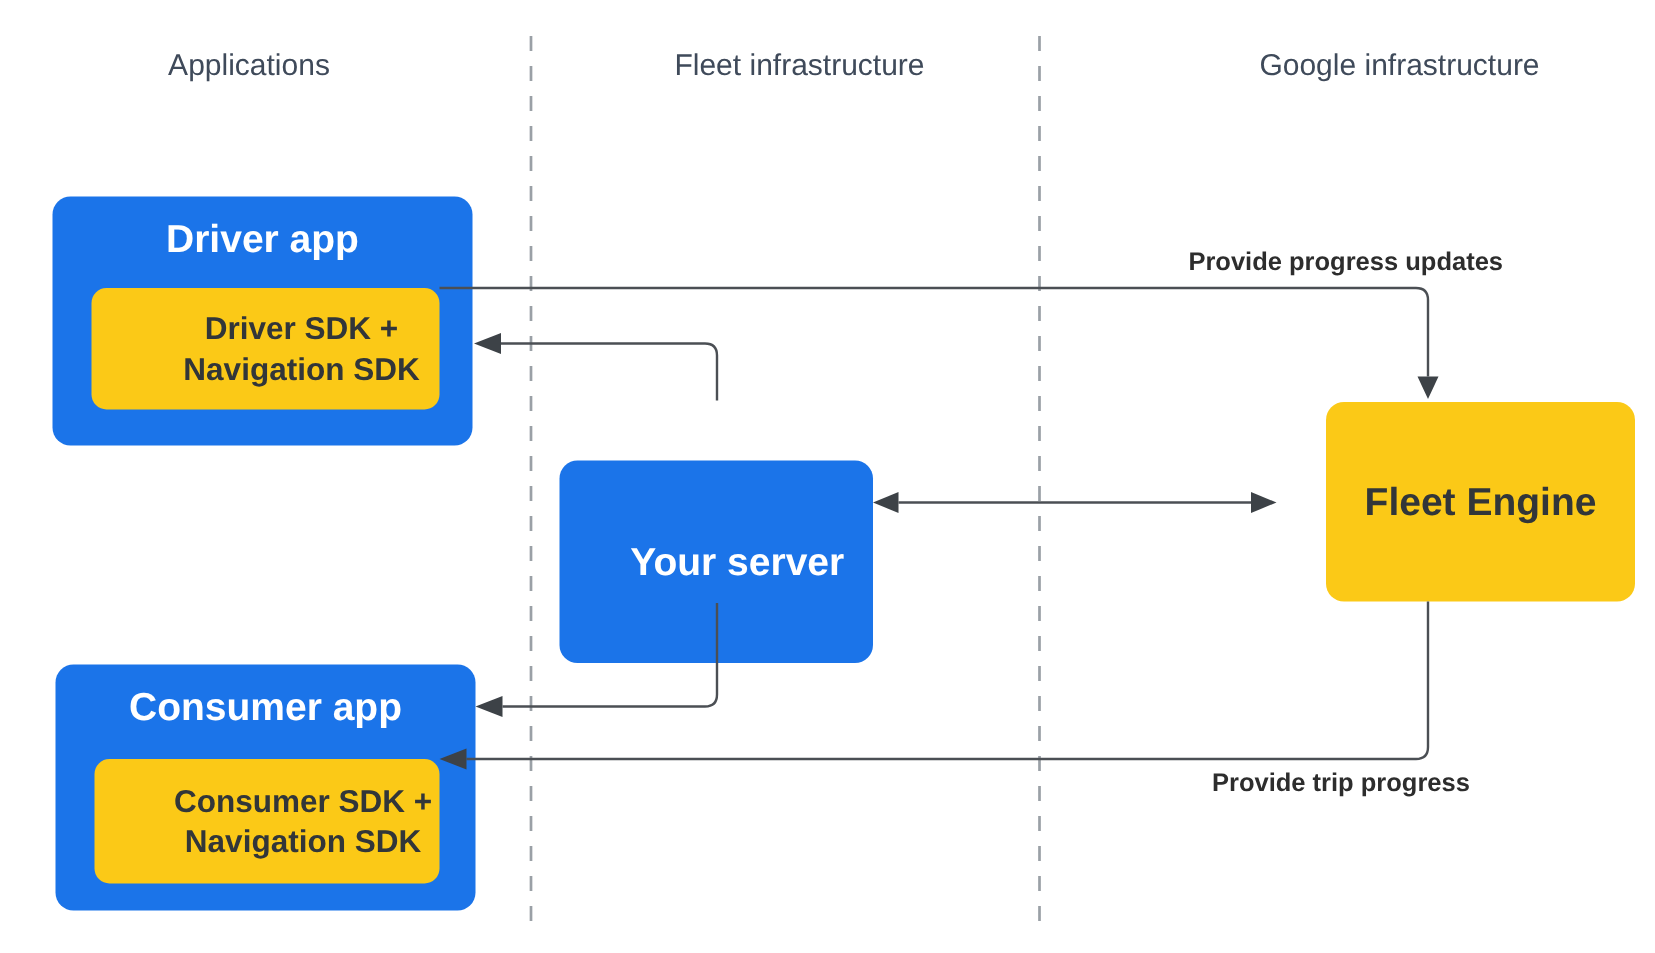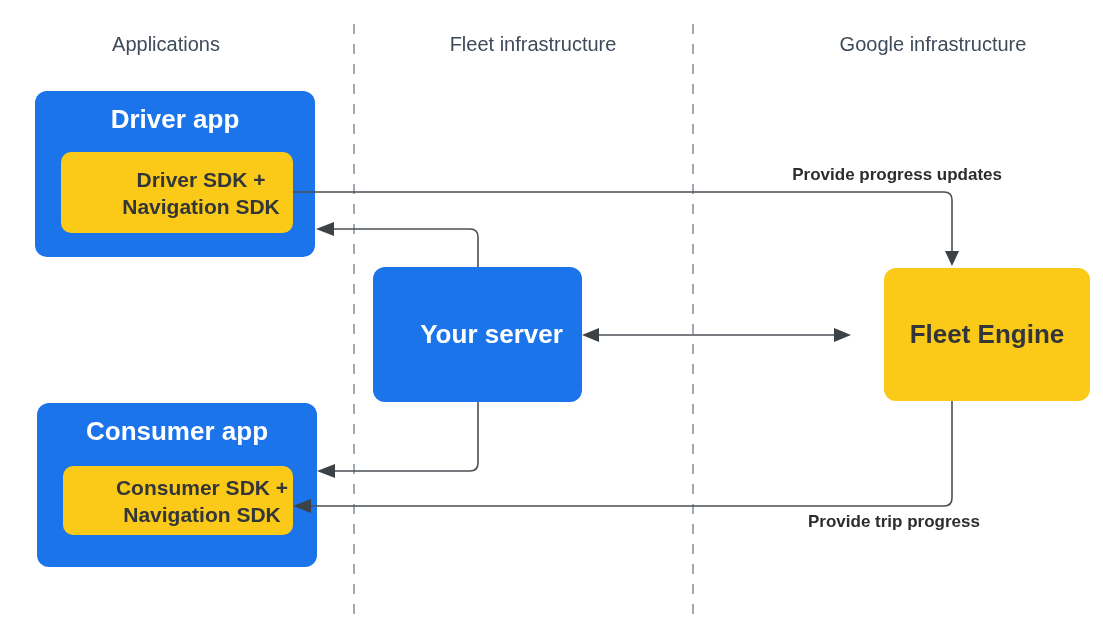--- a/index.html
+++ b/index.html
@@ -35,21 +35,21 @@
     white-space: nowrap;
   }
   .hdr-applications { left: 66px;  width: 200px; }
   .hdr-your-infra   { left: 413px; width: 240px; }
   .hdr-google-infra { left: 803px; width: 260px; }
 
   .node {
     position: absolute;
     border-radius: 12px;
   }
-  .node-blue   { background: var(--node-blue); }
+  .node-blue   { background: var(--node-blue); margin-top: 40px; }
   .node-yellow { background: var(--node-yellow); }
 
   .app-title {
     display: block;
     text-align: center;
     padding-top: 13px;
     font-size: 26px;
     font-weight: 700;
     color: var(--white-text);
     white-space: nowrap;
@@ -75,21 +75,21 @@
     display: flex;
     align-items: center;
     justify-content: center;
     font-size: 26px;
     font-weight: 700;
     white-space: nowrap;
   }
   .driver-app   { left: 35px;  top: 91px;  width: 280px; height: 166px; }
   .driver-sdk   { left: 26px;  top: 61px;  width: 232px; height: 81px; }
   .consumer-app { left: 37px;  top: 403px; width: 280px; height: 164px; }
-  .consumer-sdk { left: 26px;  top: 63px;  width: 230px; height: 69px; }
+  .consumer-sdk { left: 26px;  top: 63px;  width: 230px; height: 83px; }
   .your-server  { left: 373px; top: 267px; width: 209px; height: 135px; color: var(--white-text); padding-left: 28px; }
   .fleet-engine { left: 884px; top: 268px; width: 206px; height: 133px; color: var(--dark-text); }
 
   svg.edges {
     position: absolute;
     left: 0; top: 0;
     pointer-events: none;
   }
   .edge {
     stroke: var(--line);

